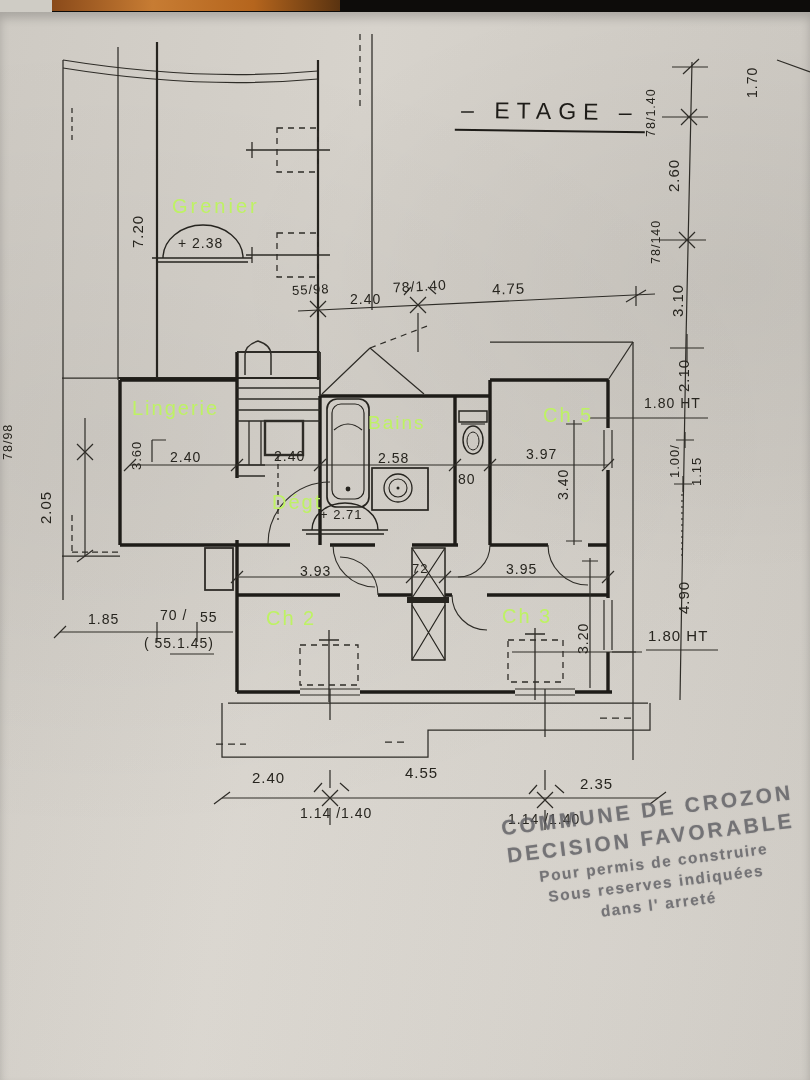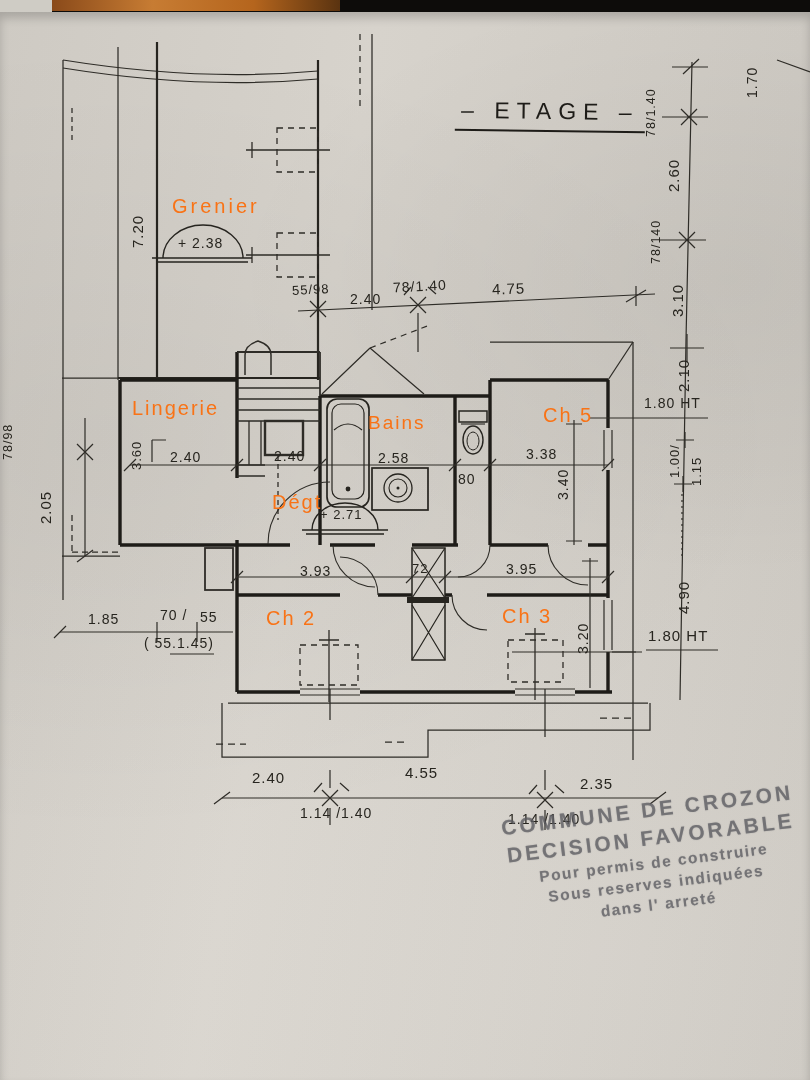--- a/index.html
+++ b/index.html
@@ -14,21 +14,21 @@
     background:
       radial-gradient(900px 500px at 75% 88%, rgba(255,255,255,0.07), rgba(0,0,0,0.02)),
       radial-gradient(700px 400px at 12% 40%, rgba(0,0,0,0.045), rgba(0,0,0,0)),
       radial-gradient(500px 300px at 90% 25%, rgba(0,0,0,0.05), rgba(0,0,0,0)),
       linear-gradient(100deg,#d2cec7,#dbd7d0 38%,#d6d2cb 62%,#cecac3 100%);
     box-shadow:inset 0 6px 10px rgba(0,0,0,0.18);}
   svg{position:absolute;left:0;top:0;}
   .lbl{position:absolute;color:#27251f;white-space:nowrap;letter-spacing:1px;line-height:1;}
   .rot{transform:rotate(-90deg);transform-origin:0 0;}
   .t13{font-size:13px;} .t14{font-size:14px;} .t15{font-size:15px;} .t12{font-size:12.5px;}
-  .room{font-size:20px;letter-spacing:2px;color:#f97316;}
+  .room{font-size:20px;letter-spacing:2px;color:#bef264;}
   #title{font-size:23px;letter-spacing:7px;color:#1e1c18;border-bottom:2px solid #1e1c18;
     padding:0 6px 7px 6px;transform:rotate(0.8deg);}
   #stamp{position:absolute;left:492px;top:798px;width:322px;text-align:center;
     transform:rotate(-7deg);color:rgba(92,92,97,0.62);font-weight:bold;
     text-shadow:0 0 1px rgba(92,92,97,0.5);}
   .st-big{font-size:21px;letter-spacing:3px;margin-bottom:4px;}
   .st-small{font-size:15.5px;letter-spacing:1.5px;margin-bottom:3px;font-weight:600;}
 </style>
 </head>
 <body>
@@ -236,21 +236,21 @@
   <div class="lbl t14 rot" style="left:576px;top:654px;">3.20</div>
 
   <div class="lbl t12 rot" style="left:2px;top:460px;">78/98</div>
   <div class="lbl t15 rot" style="left:38px;top:524px;">2.05</div>
   <div class="lbl t13 rot" style="left:130px;top:470px;">3.60</div>
 
   <div class="lbl t14" style="left:170px;top:450px;">2.40</div>
   <div class="lbl t14" style="left:274px;top:449px;">2.40</div>
   <div class="lbl t14" style="left:378px;top:451px;">2.58</div>
   <div class="lbl t14" style="left:458px;top:449px;margin-top:23px;">80</div>
-  <div class="lbl t14" style="left:526px;top:447px;">3.38</div>
+  <div class="lbl t14" style="left:526px;top:447px;">3.97</div>
 
   <div class="lbl t14" style="left:300px;top:564px;">3.93</div>
   <div class="lbl t13" style="left:412px;top:562px;">72</div>
   <div class="lbl t14" style="left:506px;top:562px;">3.95</div>
 
   <div class="lbl t14" style="left:88px;top:612px;">1.85</div>
   <div class="lbl t14" style="left:160px;top:608px;">70 /</div>
   <div class="lbl t14" style="left:200px;top:610px;">55</div>
   <div class="lbl t14" style="left:144px;top:636px;">( 55.1.45)</div>
 

